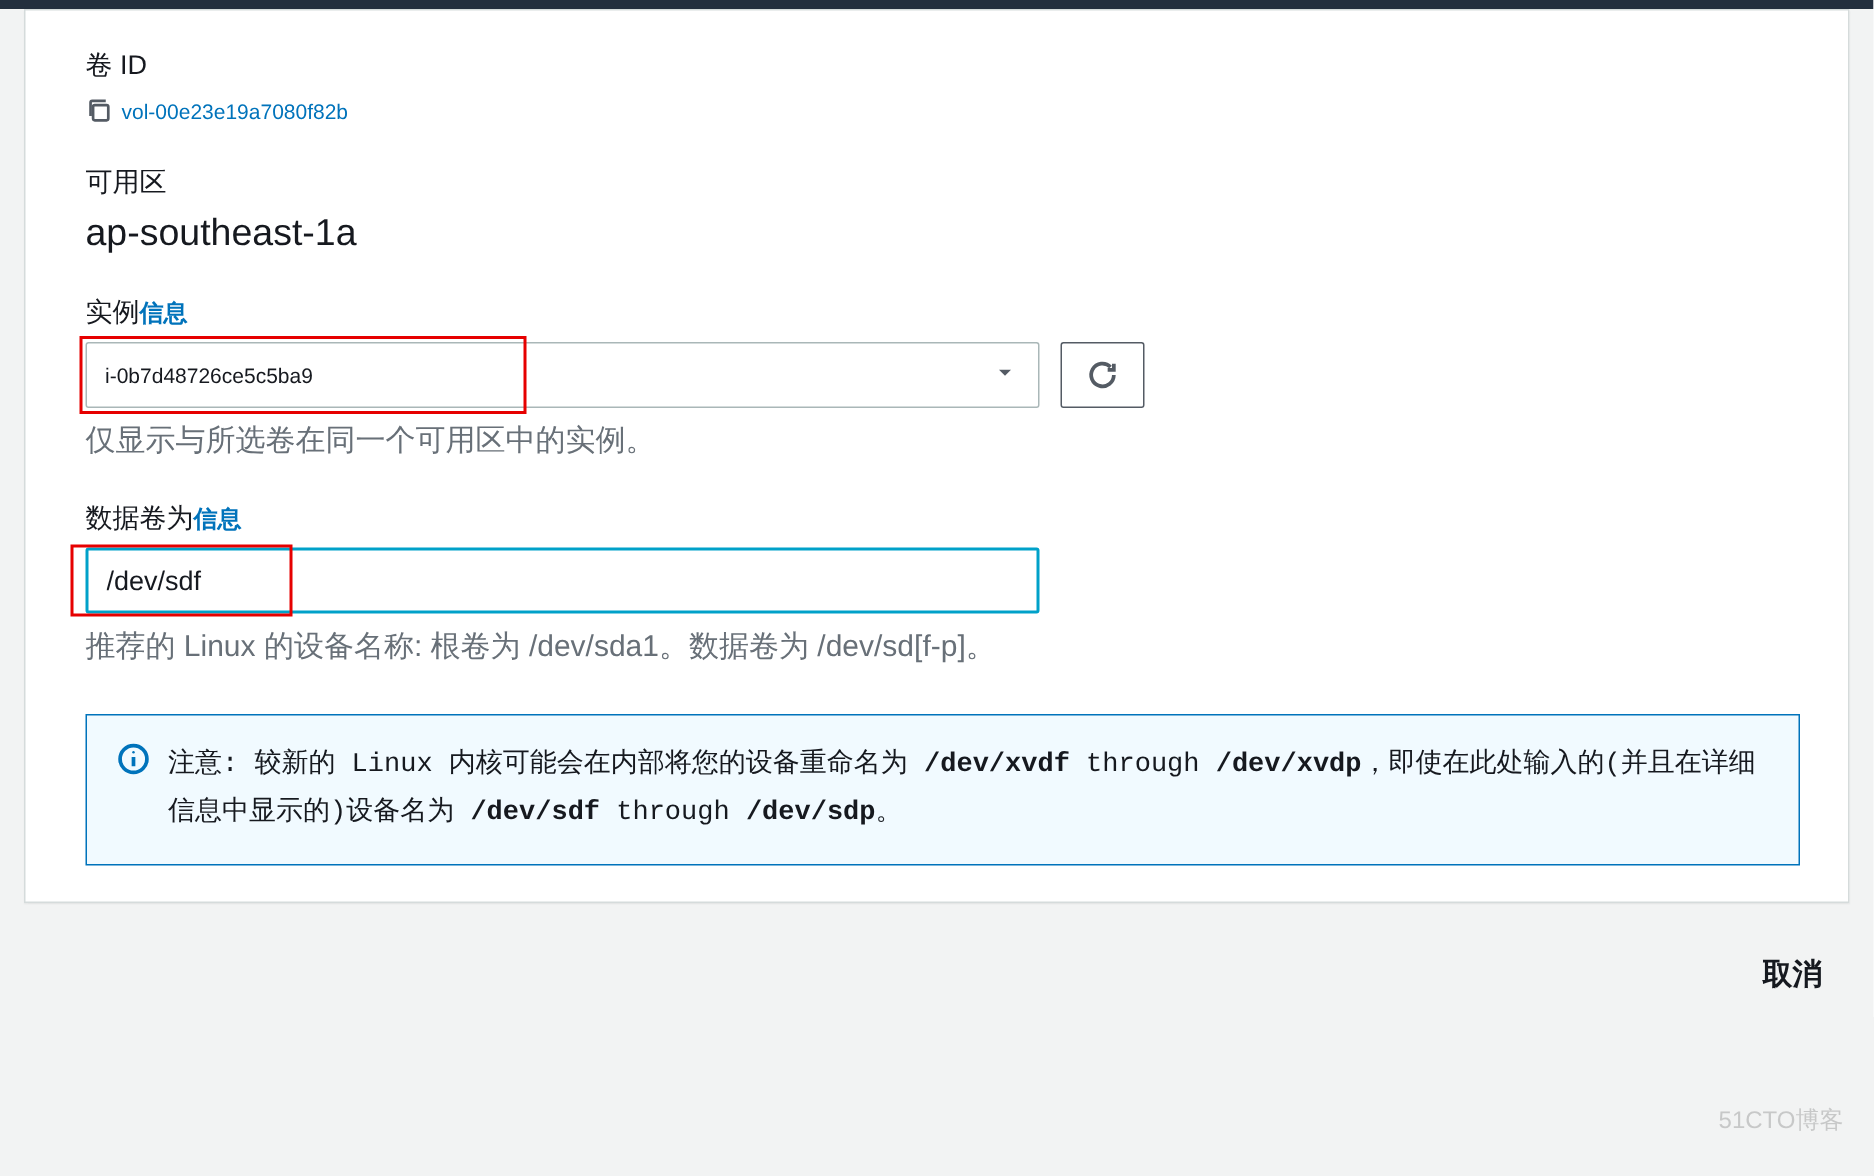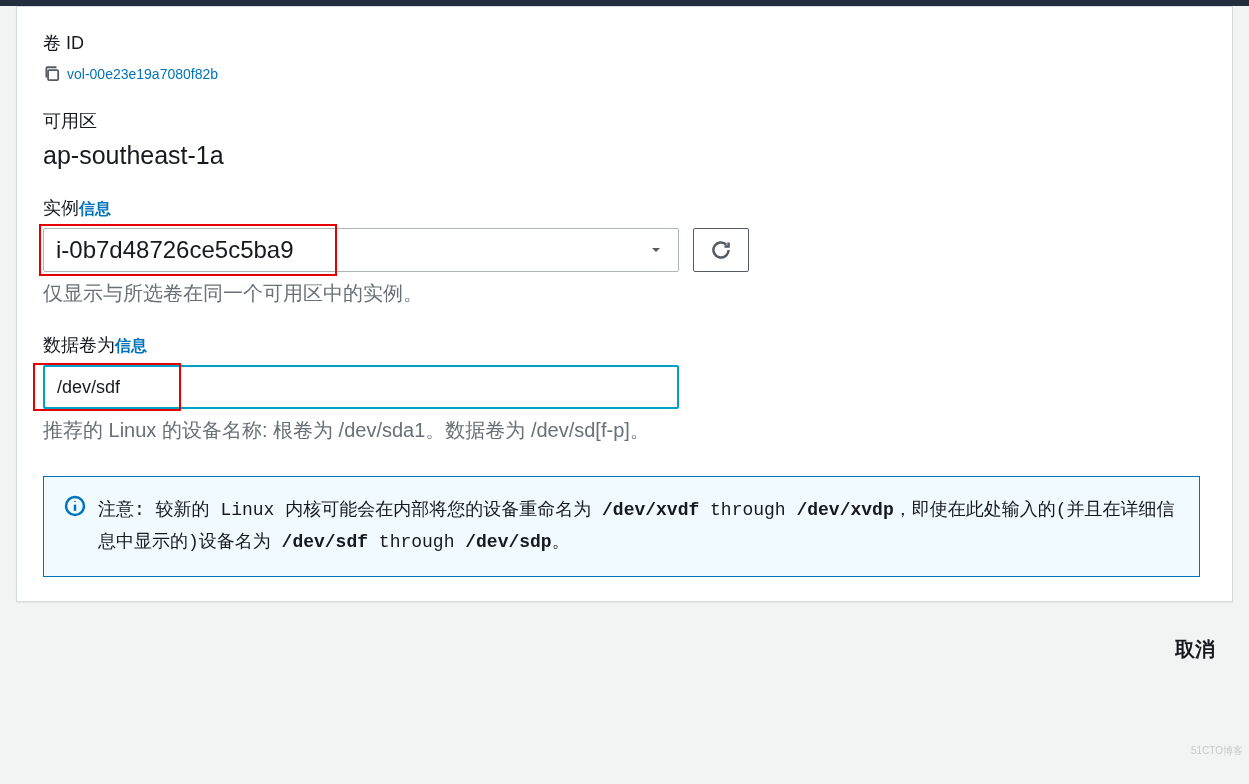--- a/index.html
+++ b/index.html
@@ -10,21 +10,21 @@
       color: #16191f;
     }
     .top-bar {
       height: 6px;
       background: #232f3e;
     }
     .panel {
       background: #fff;
       border: 1px solid #d5dbdb;
       margin: 0 16px 16px 16px;
-      padding: 24px 32px 24px 26px;
+      padding: 24px 32px 24px 40px;
       box-shadow: 0 1px 1px rgba(0,0,0,0.05);
     }
     .field { margin-bottom: 26px; }
     .field-label {
       font-size: 18px;
       color: #16191f;
       font-weight: 400;
       margin-bottom: 8px;
     }
     .volume-id {
@@ -55,21 +55,21 @@
     .select-row { display: flex; align-items: center; gap: 14px; }
     .select-box {
       position: relative;
       width: 636px;
       height: 44px;
       border: 1px solid #aab7b8;
       border-radius: 2px;
       display: flex;
       align-items: center;
       padding: 0 12px;
-      font-size: 24px;
+      font-size: 14px;
       cursor: pointer;
       background: #fff;
     }
     .select-box .caret {
       position: absolute;
       right: 14px;
       top: 50%;
       transform: translateY(-50%);
       color: #545b64;
     }
@@ -152,24 +152,24 @@
       padding: 10px 24px;
       cursor: pointer;
       border-radius: 2px;
     }
     .btn-primary-wrap {
       position: relative;
       display: inline-block;
     }
     .watermark {
       position: fixed;
-      right: 6px;
+      right: 20px;
       bottom: 26px;
       color: rgba(120,120,120,0.35);
-      font-size: 10px;
+      font-size: 16px;
       pointer-events: none;
     }
     .device-wrap { position: relative; display: inline-block; }
     .select-wrap { position: relative; display: inline-block; }
   </style>
 </head>
 <body>
 
 <div class="top-bar"></div>
 

